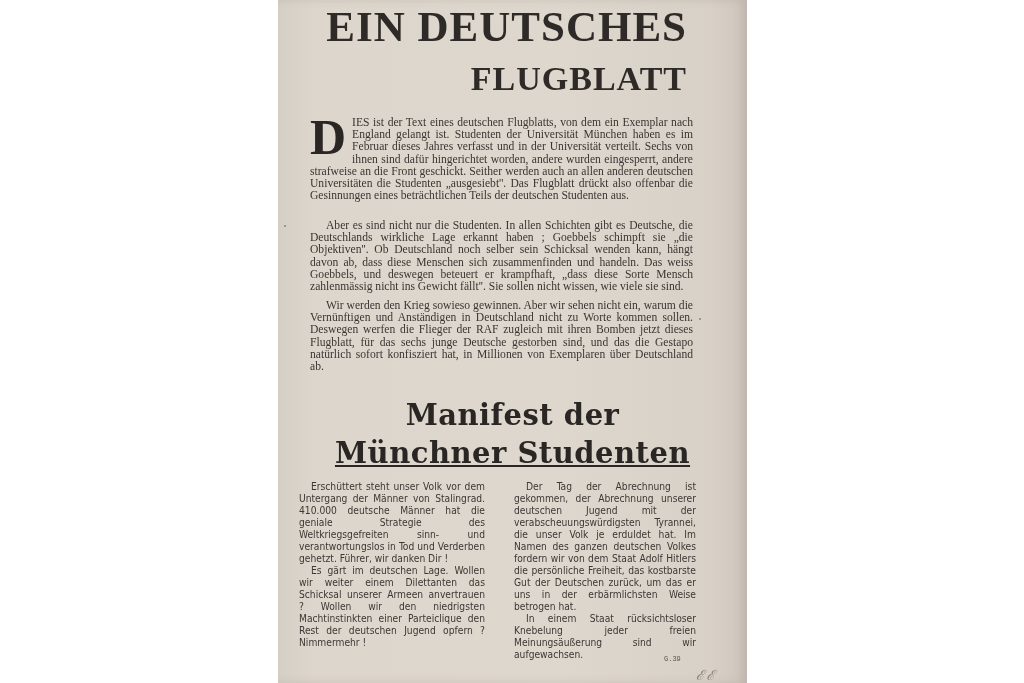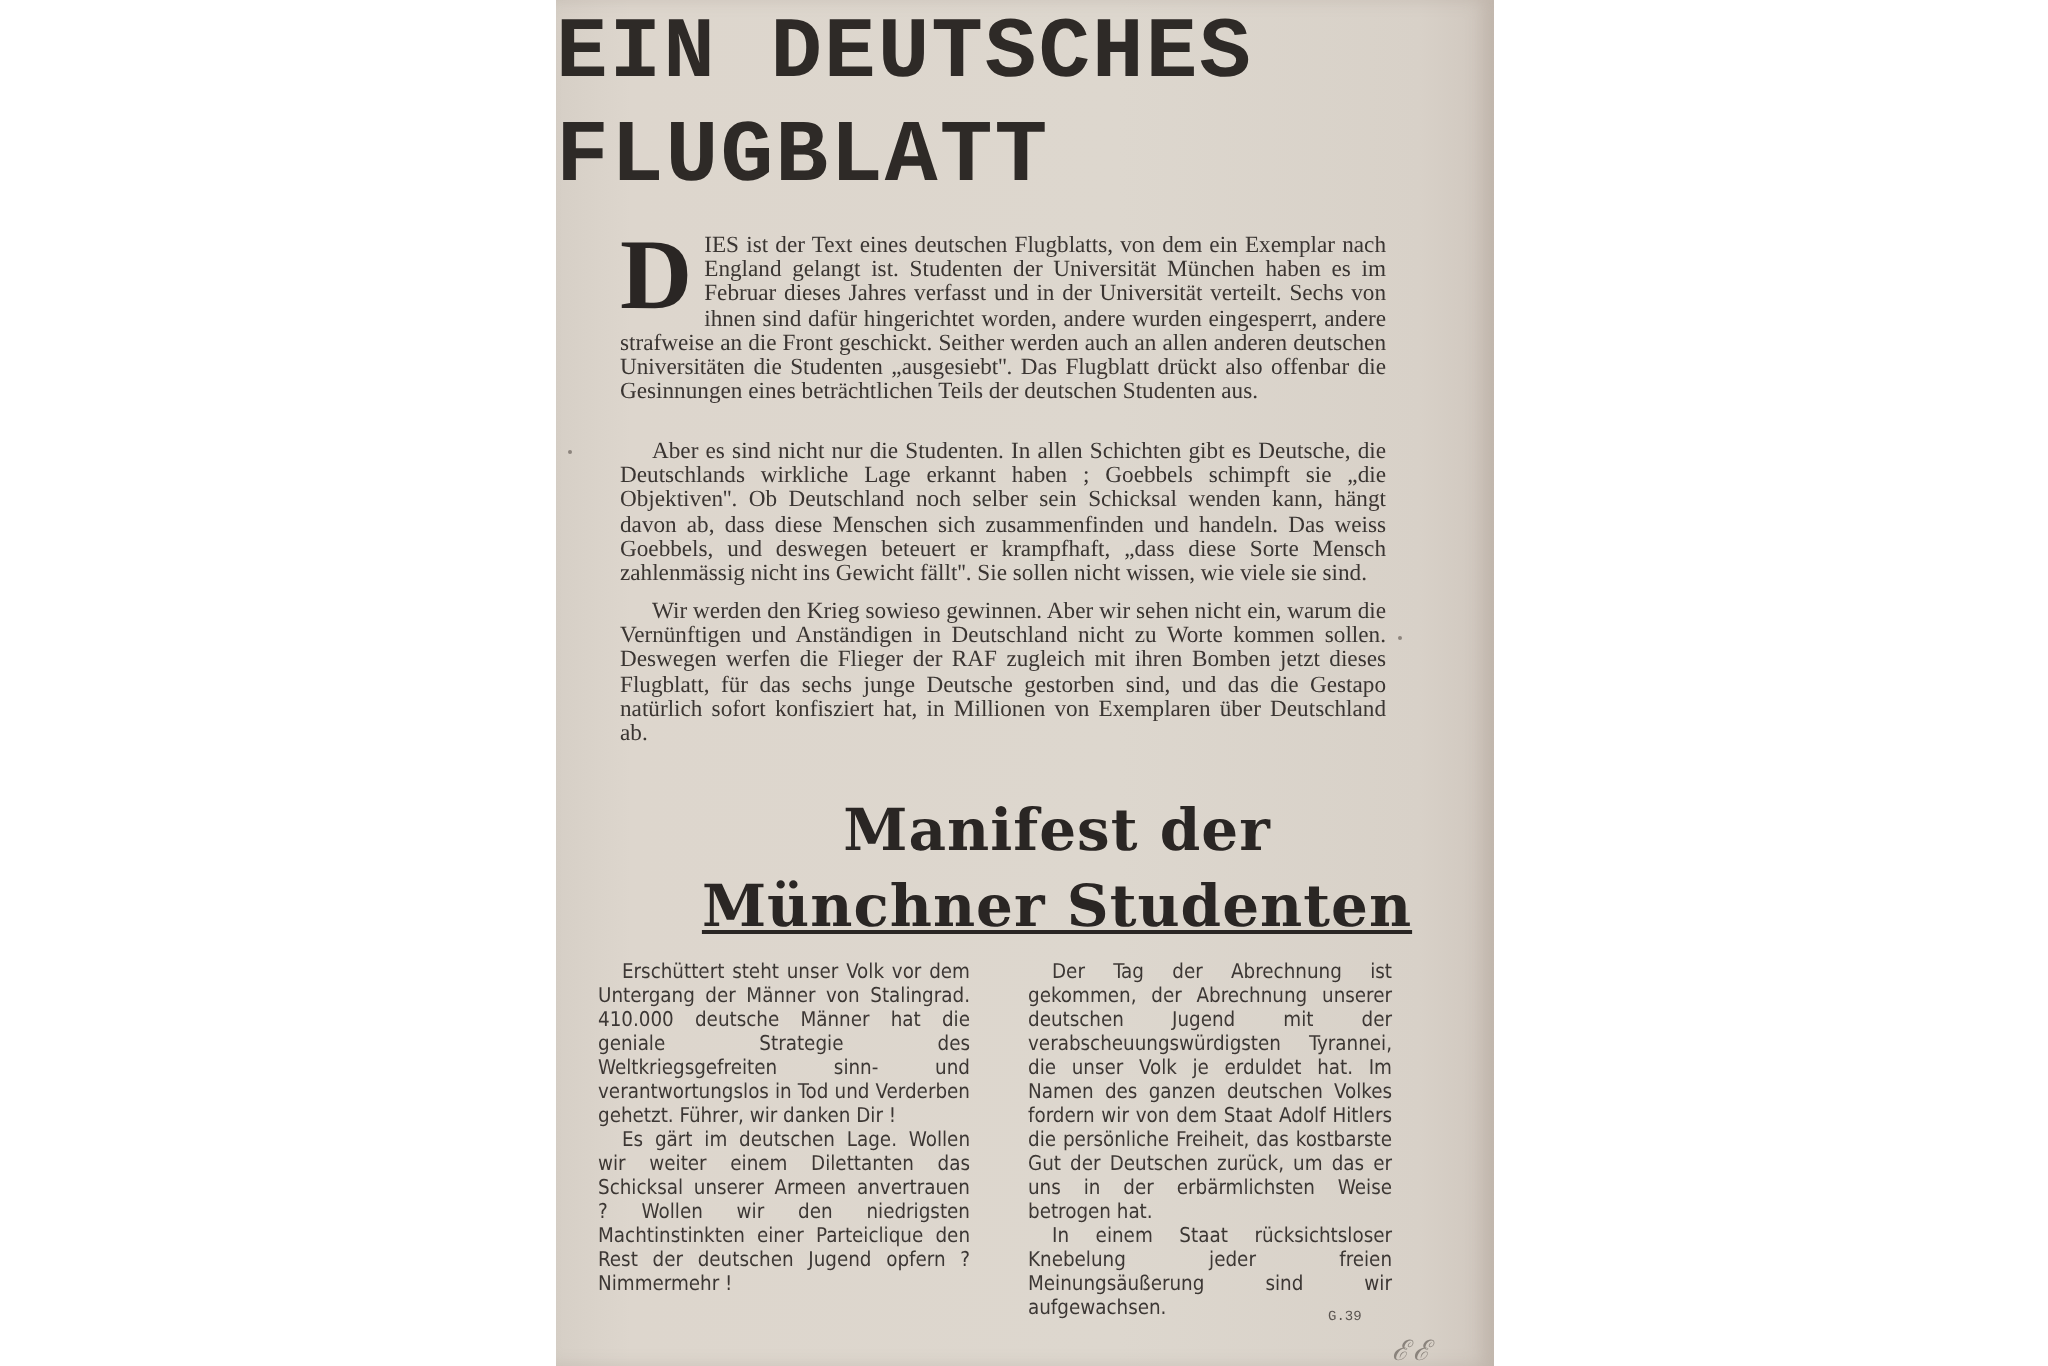--- a/index.html
+++ b/index.html
@@ -22,29 +22,29 @@
       top: 0;
       width: 469px;
       height: 683px;
       background: linear-gradient(90deg, #d6cfc6 0%, #ddd6cd 8%, #ddd7ce 60%, #d8d1c8 92%, #cfc6bd 100%);
       box-shadow: inset -6px 0 8px rgba(150,135,125,0.25);
     }
     .title {
       position: absolute;
       left: 0;
       width: 409px;
-      text-align: left;
-      font-family: Liberation Mono, monospace;
+      text-align: right;
+      font-family: Liberation Serif, serif;
       font-weight: bold;
       color: #2e2a27;
       letter-spacing: 1px;
       margin: 0;
     }
     .title-line1 { top: 4px; font-size: 43px; line-height: 46px; }
-    .title-line2 { top: 56px; font-size: 44px; line-height: 46px; }
+    .title-line2 { top: 56px; font-size: 34px; line-height: 46px; }
 
     .body {
       position: absolute;
       left: 32px;
       width: 383px;
       font-family: "Liberation Serif", "DejaVu Serif", serif;
       font-size: 11.6px;
       line-height: 12.2px;
       color: #3a3532;
       text-align: justify;
@@ -60,21 +60,21 @@
       font-weight: bold;
       font-size: 50px;
       line-height: 38px;
       height: 36px;
       margin: 1px 6px 0 0;
       color: #2a2624;
     }
 
     .manifest {
       position: absolute;
-      left: 16px;
+      left: 0;
       width: 469px;
       text-align: center;
       font-family: "DejaVu Serif", "Liberation Serif", serif;
       font-weight: bold;
       color: #2a2624;
       margin: 0;
       font-size: 29px;
       line-height: 34px;
       letter-spacing: 0.5px;
     }

